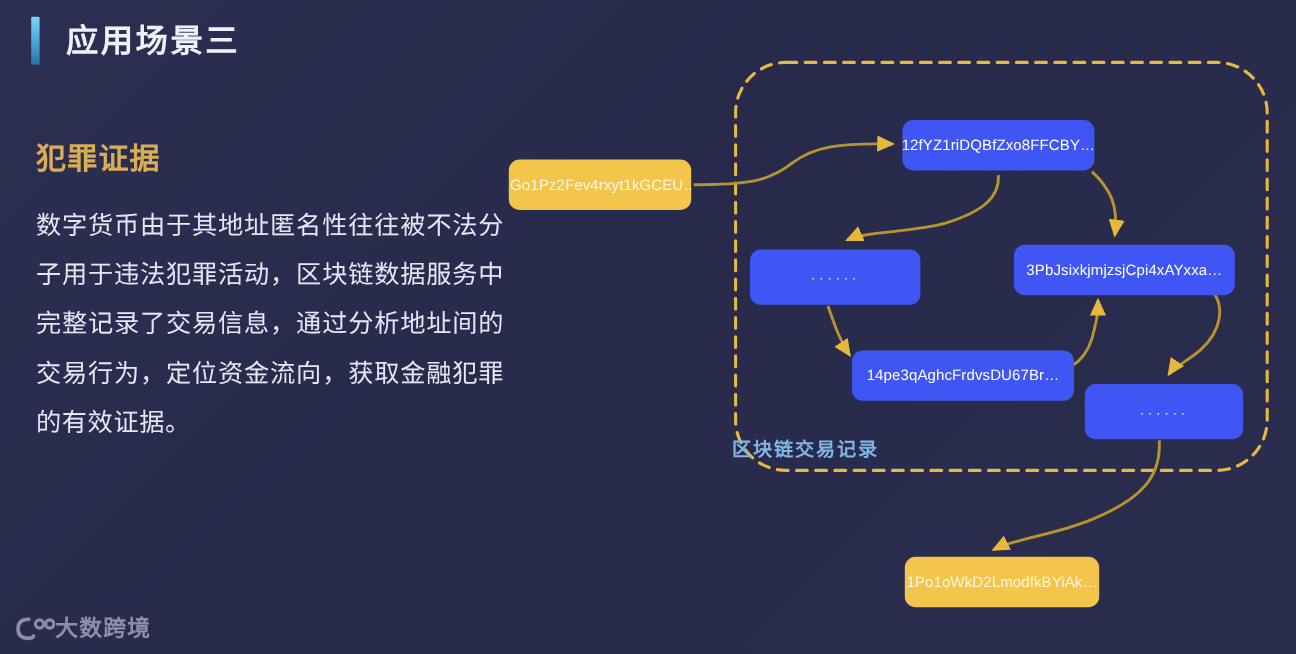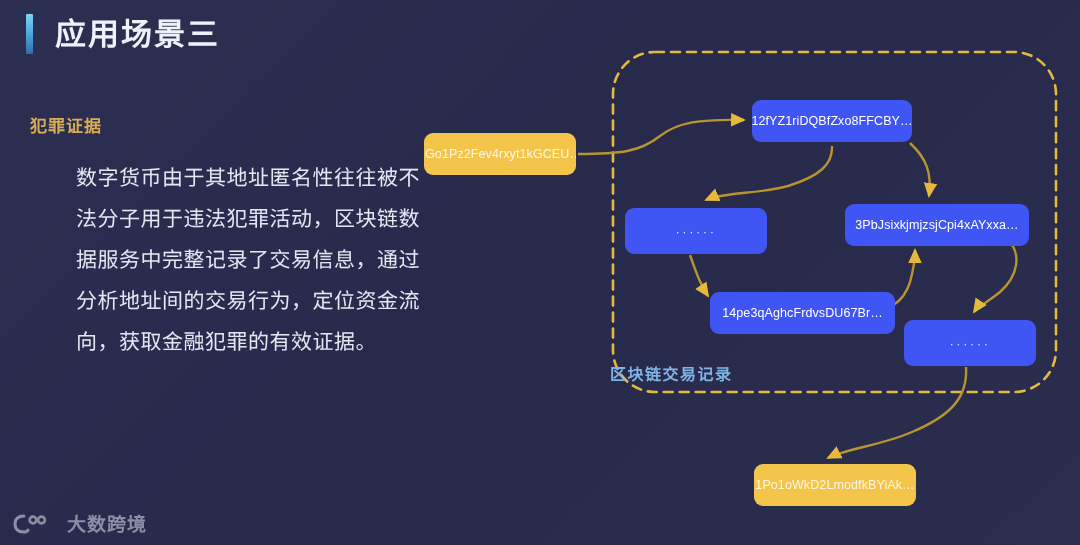--- a/index.html
+++ b/index.html
@@ -35,21 +35,21 @@
     gap: 22px;
   }
   .title-bar {
     width: 7px;
     height: 40px;
     border-radius: 1px;
     background: linear-gradient(180deg, #7fd4f5 0%, #4aa8dd 50%, #2e6fa8 100%);
   }
   .title-text {
     color: #eef1fa;
-    font-size: 31px;
+    font-size: 27px;
     font-weight: bold;
     letter-spacing: 2px;
     line-height: 1;
   }
 
   
   .brand {
     position: absolute;
     right: 58px;
     top: 12px;
@@ -68,32 +68,31 @@
 
   
   .copy {
     position: absolute;
     left: 30px;
     top: 112px;
     width: 390px;
   }
   .copy-heading {
     color: #d9ad55;
-    font-size: 17px;
+    font-size: 25px;
     font-weight: bold;
     letter-spacing: 1px;
     margin-bottom: 20px;
   }
   .copy-body {
     color: #e3e7f2;
     font-size: 21px;
     line-height: 41px;
     letter-spacing: 0.5px;
     text-align: justify;
-    margin-left: 46px;
   }
 
   
   #diagram {
     position: absolute;
     left: 0;
     top: 0;
     width: 1080px;
     height: 545px;
     pointer-events: none;
@@ -133,21 +132,21 @@
     letter-spacing: 1.5px;
   }
 
   
   .watermark {
     position: absolute;
     left: 12px;
     bottom: 10px;
     display: flex;
     align-items: center;
-    gap: 21px;
+    gap: 0;
     opacity: 0.62;
   }
   .wm-text {
     color: #c9ccdc;
     font-size: 19px;
     font-weight: bold;
     letter-spacing: 1px;
     line-height: 1;
   }
 </style>

